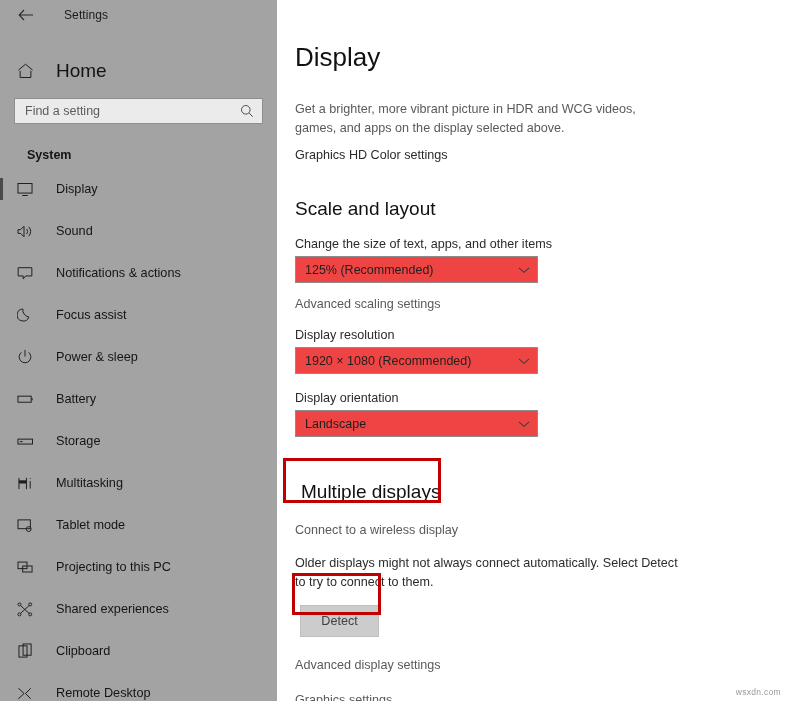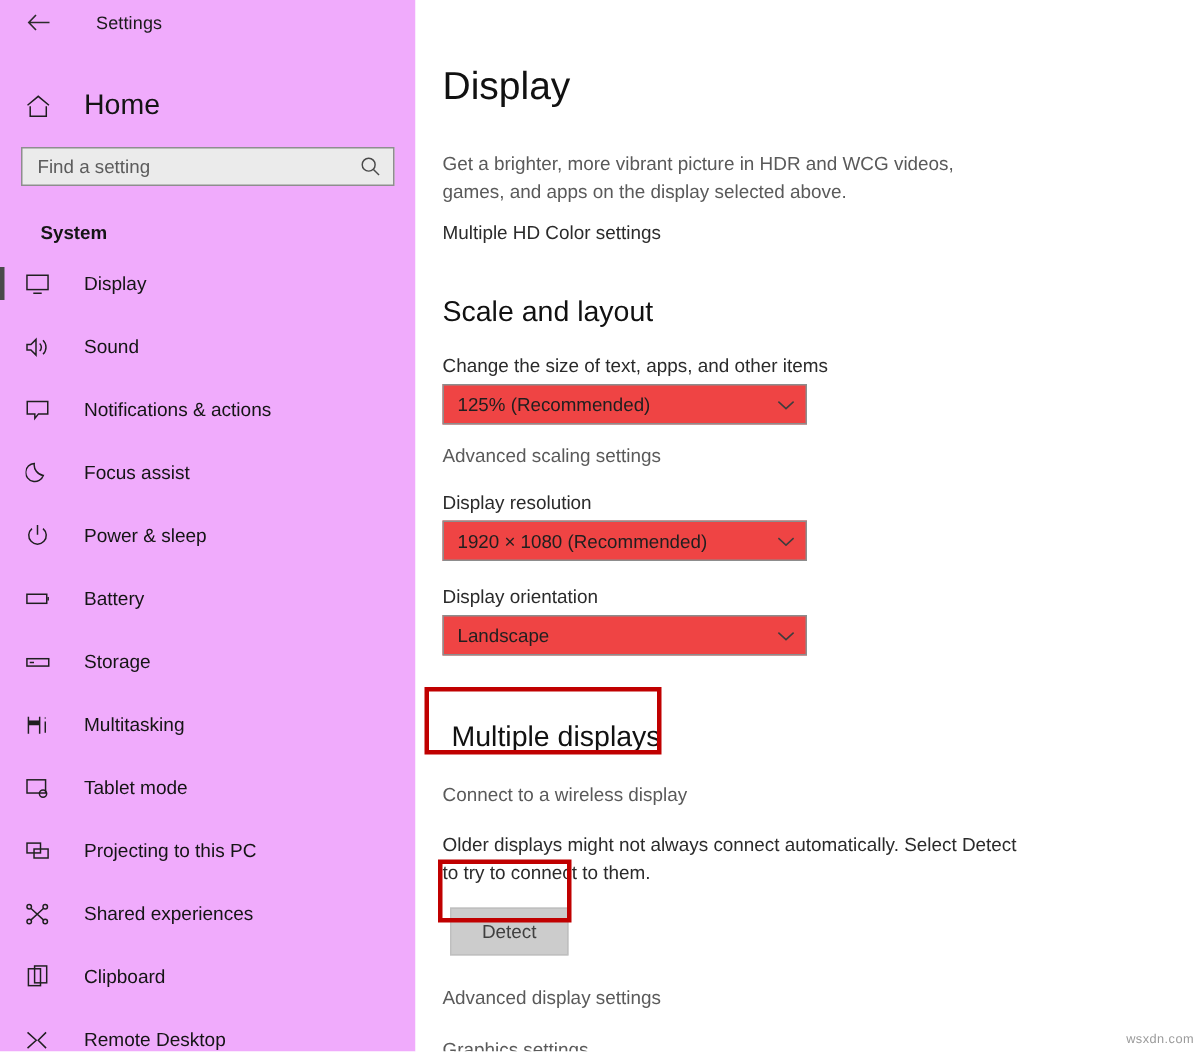--- a/index.html
+++ b/index.html
@@ -18,21 +18,21 @@
     display: flex;
     width: 800px;
     height: 701px;
     position: relative;
   }
 
   
   .sidebar {
     width: 277px;
     height: 701px;
-    background: #f0abfc;
+    background: #a3a3a3;
     flex: 0 0 277px;
     position: relative;
     overflow: hidden;
   }
   .titlebar {
     height: 30px;
     display: flex;
     align-items: center;
     padding-left: 12px;
   }
@@ -289,21 +289,21 @@
   .bottom-link {
     font-size: 12.6px;
     color: #5a5a5a;
     margin-top: 21px;
     display: block;
     width: max-content;
     text-decoration: none;
   }
   .watermark {
     position: absolute;
-    right: 4px;
+    right: 19px;
     bottom: 4px;
     font-size: 8.5px;
     color: #9a9a9a;
     font-family: "Liberation Sans", sans-serif;
     letter-spacing: 0.3px;
   }
 </style>
 </head>
 <body>
 
@@ -479,21 +479,21 @@
 
     </div>
   </div>
 
   <div class="content">
 
     <h1 class="page-title">Display</h1>
 
     <div class="desc">Get a brighter, more vibrant picture in HDR and WCG videos, games, and apps on the display selected above.</div>
 
-    <a class="link" href="#">Multiple HD Color settings</a>
+    <a class="link" href="#">Graphics HD Color settings</a>
 
     <h2 class="group-title">Scale and layout</h2>
 
     <div class="field-label">Change the size of text, apps, and other items</div>
     <div class="combo">
       <span class="combo-value">125% (Recommended)</span>
       <span class="combo-chevron">
         <svg width="12" height="8" viewBox="0 0 13 8" fill="none" stroke="currentColor" stroke-width="1.1">
           <path d="M1 1.6 L6.5 6.6 L12 1.6"></path>
         </svg>

